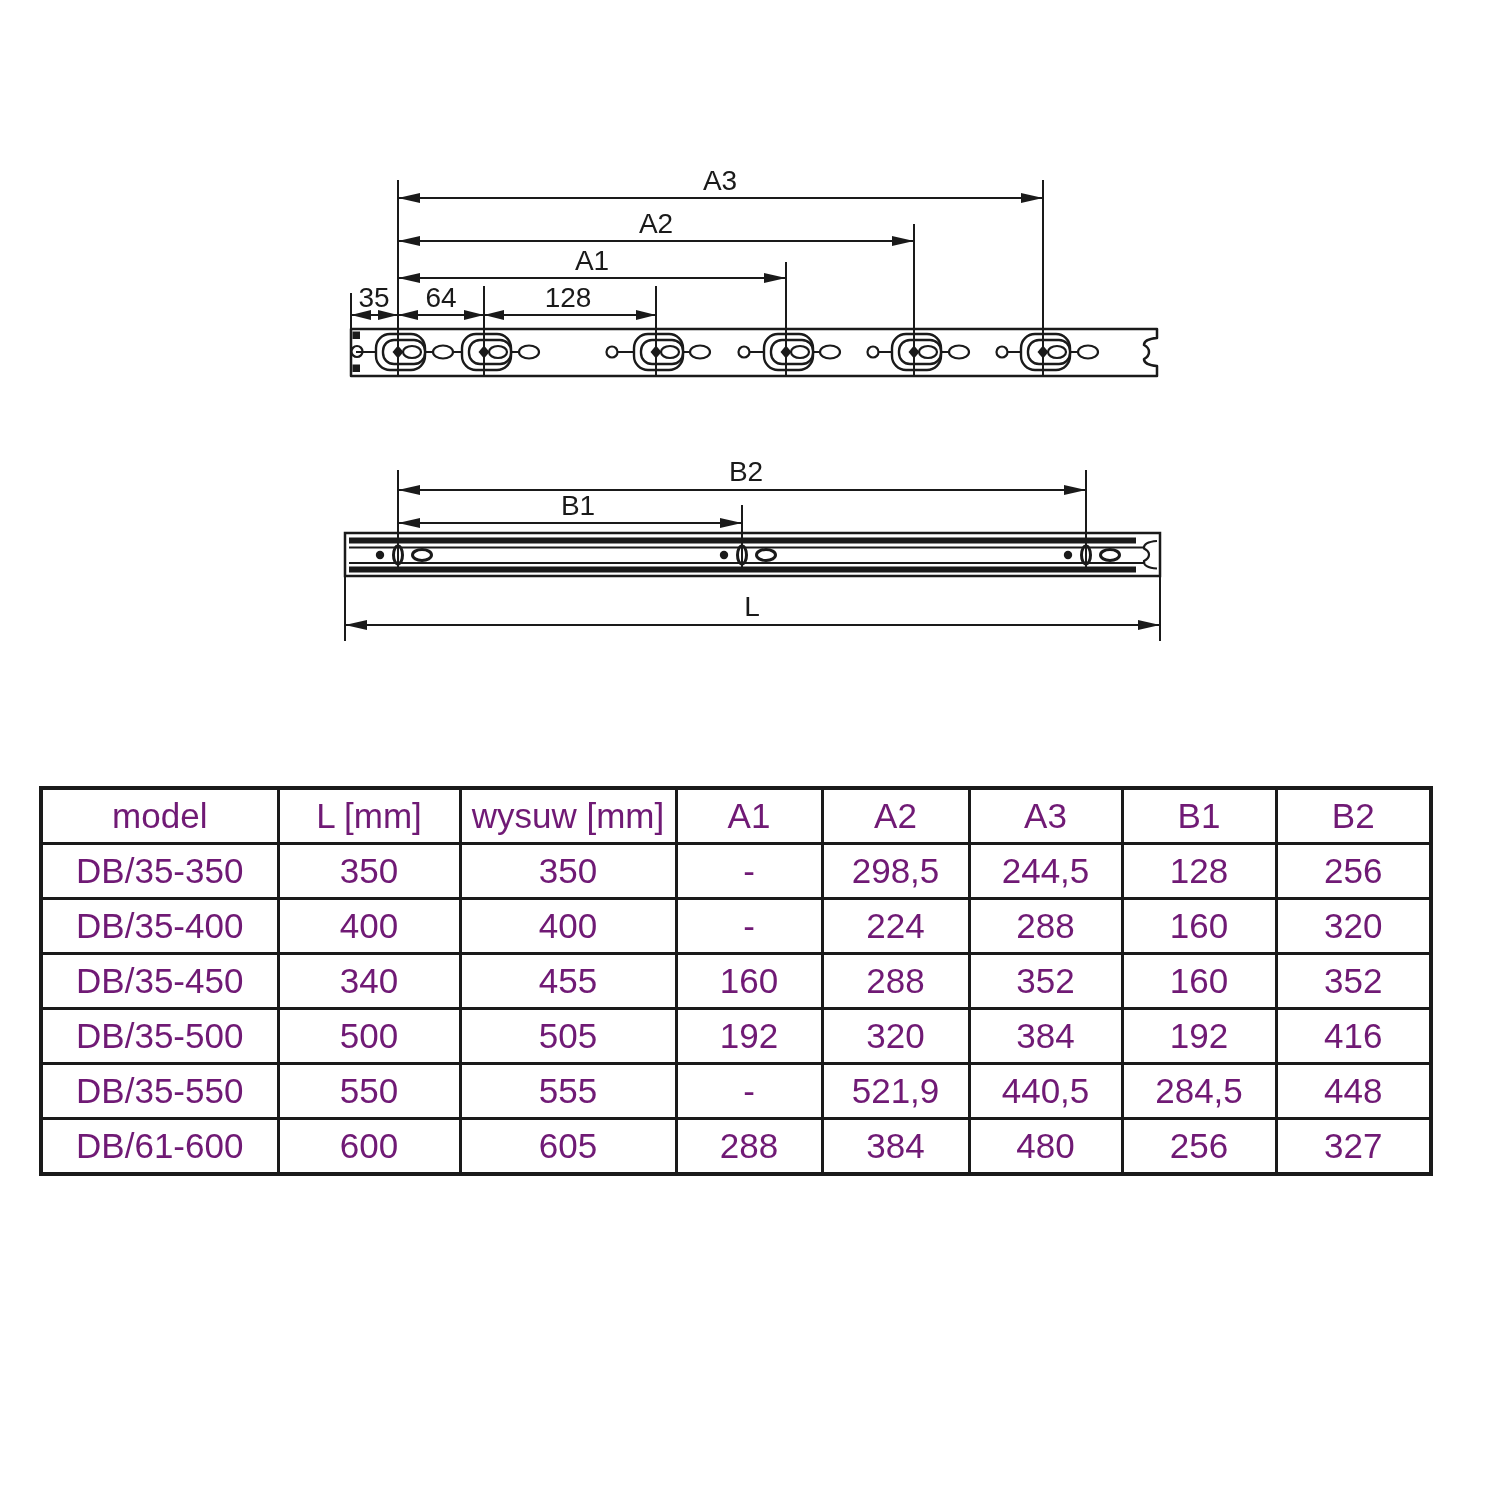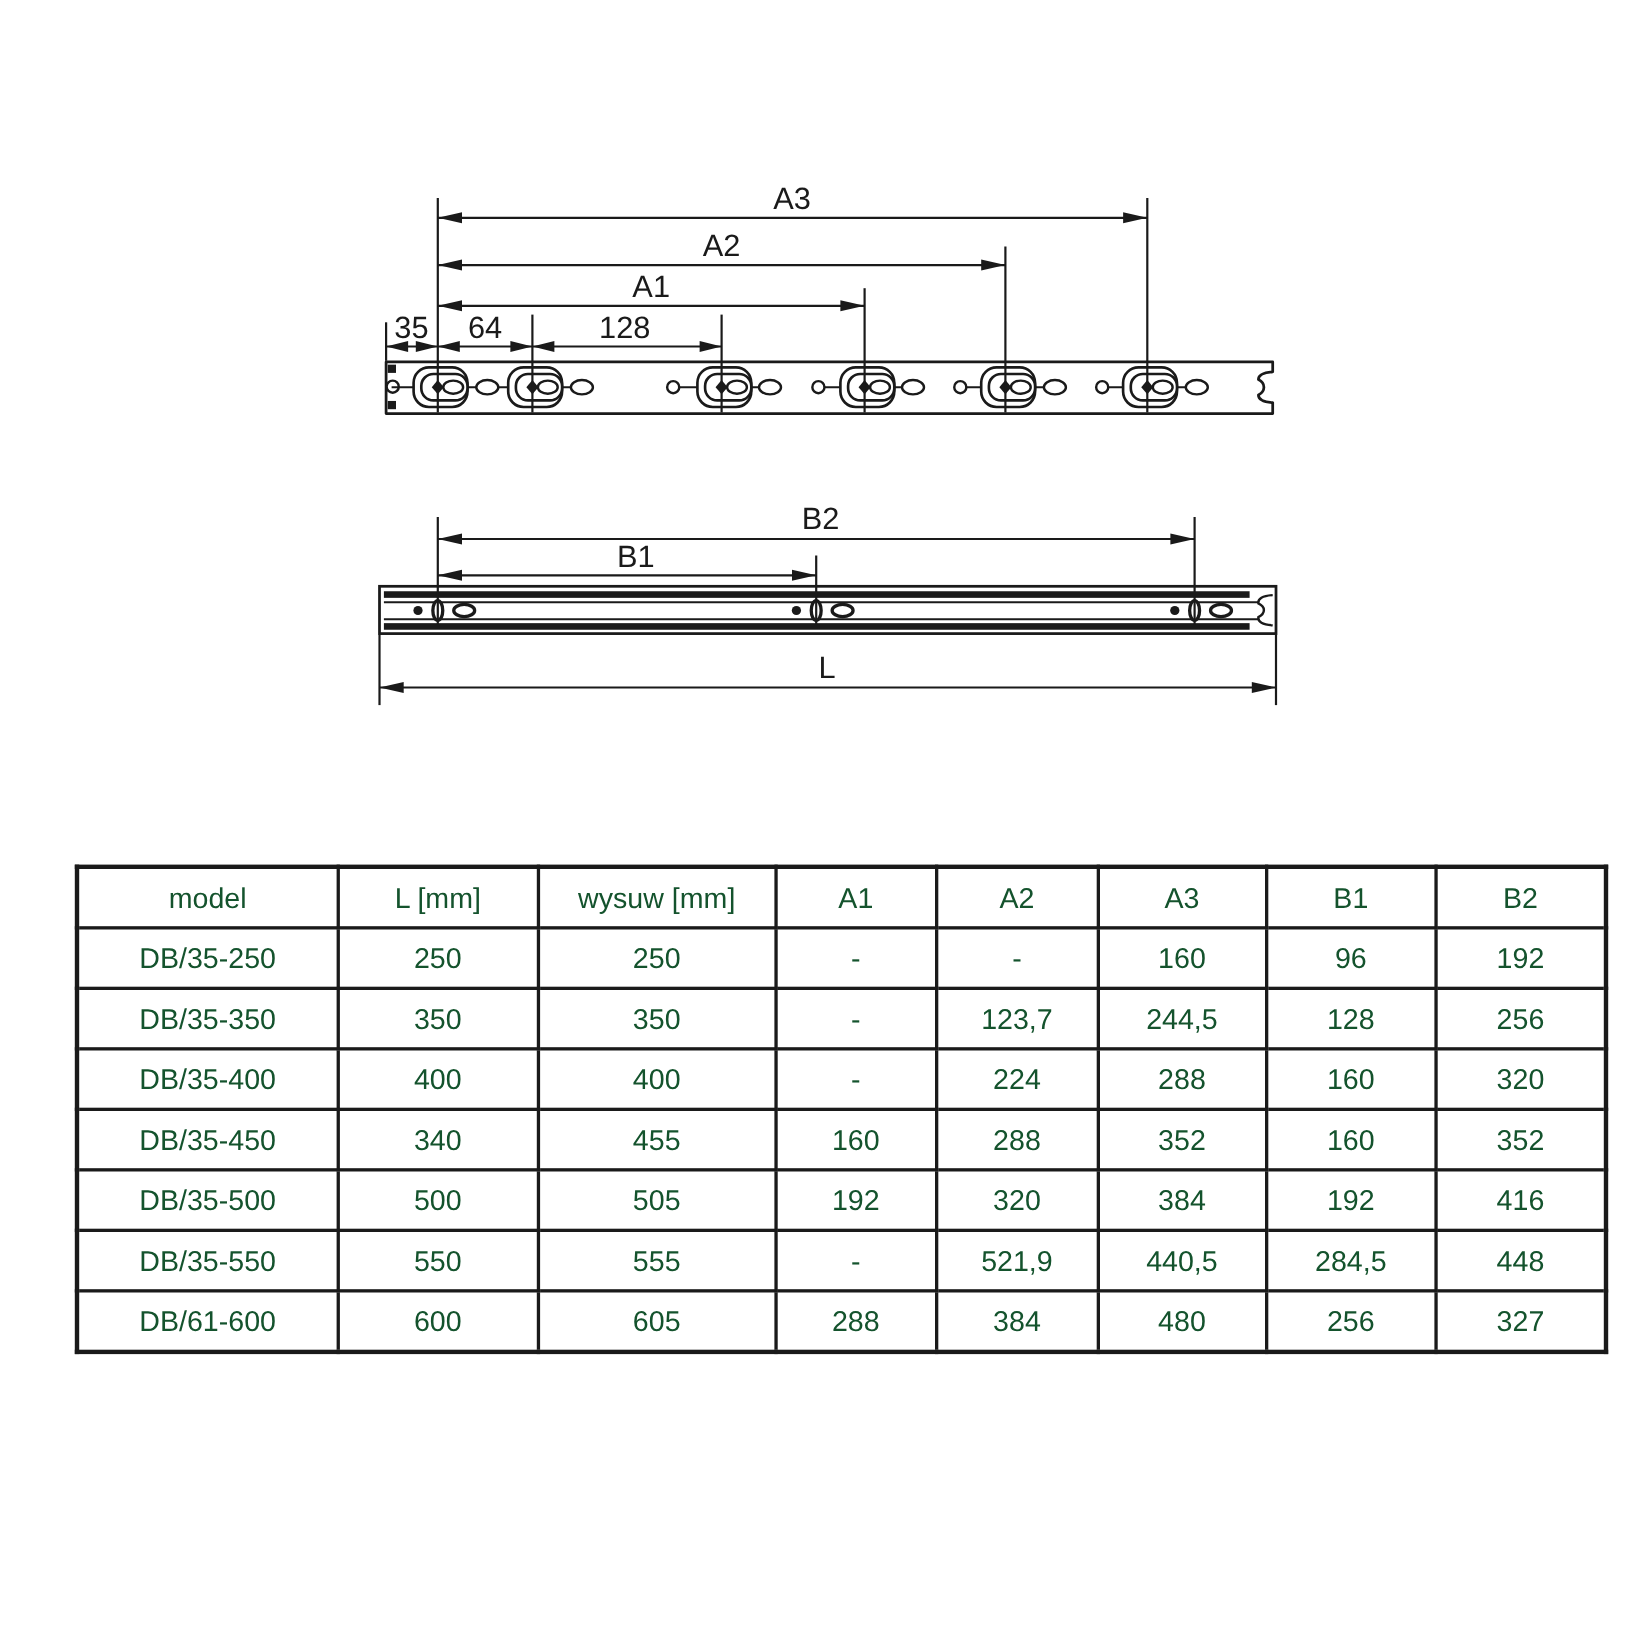--- a/index.html
+++ b/index.html
@@ -5,23 +5,23 @@
   html,body { margin:0; padding:0; background:#ffffff; }
   .page {
     position:relative; width:1500px; height:1500px; background:#ffffff;
     font-family:"Liberation Sans", sans-serif; color:#1a1a1a; overflow:hidden;margin-top:28px;
   }
   svg text {
     font-family:"Liberation Sans", sans-serif;
     font-size:28px; fill:#1a1a1a; text-anchor:middle;
   }
   .dim-table {
-    position:absolute; left:68px; top:758px; width:1390px;
+    position:absolute; left:39px; top:758px; width:1390px;
     border-collapse:collapse; table-layout:fixed;
-    font-size:26px; color:#14532d;
+    font-size:35px; color:#701a75;
   }
   .dim-table th, .dim-table td {
     border:3px solid #1a1a1a; text-align:center; vertical-align:middle;
     height:52px; padding:0; font-weight:normal; background:#ffffff;
   }
   .dim-table { border:4px solid #1a1a1a; }
 </style>
 </head>
 <body>
 
@@ -192,35 +192,25 @@
           <th>wysuw [mm]</th>
           <th>A1</th>
           <th>A2</th>
           <th>A3</th>
           <th>B1</th>
           <th>B2</th>
         </tr>
     </thead>
     <tbody>
         <tr>
-          <td>DB/35-250</td>
-          <td>250</td>
-          <td>250</td>
-          <td>-</td>
-          <td>-</td>
-          <td>160</td>
-          <td>96</td>
-          <td>192</td>
-        </tr>
-        <tr>
           <td>DB/35-350</td>
           <td>350</td>
           <td>350</td>
           <td>-</td>
-          <td>123,7</td>
+          <td>298,5</td>
           <td>244,5</td>
           <td>128</td>
           <td>256</td>
         </tr>
         <tr>
           <td>DB/35-400</td>
           <td>400</td>
           <td>400</td>
           <td>-</td>
           <td>224</td>

